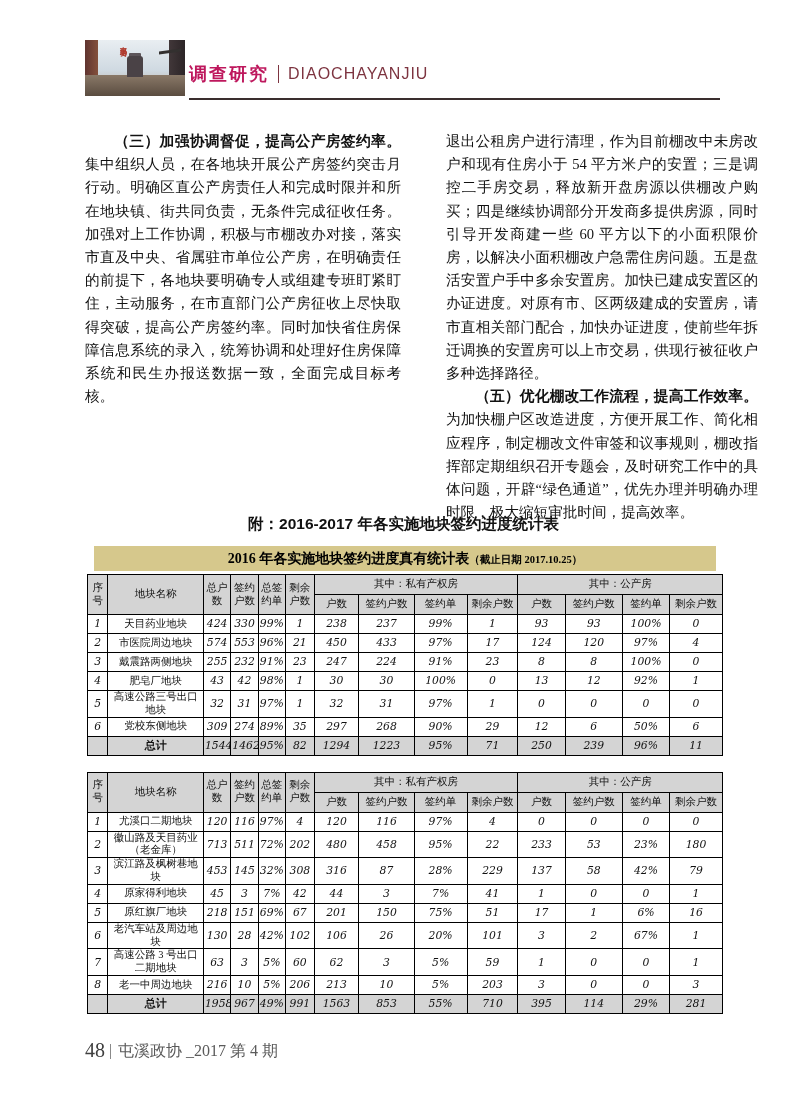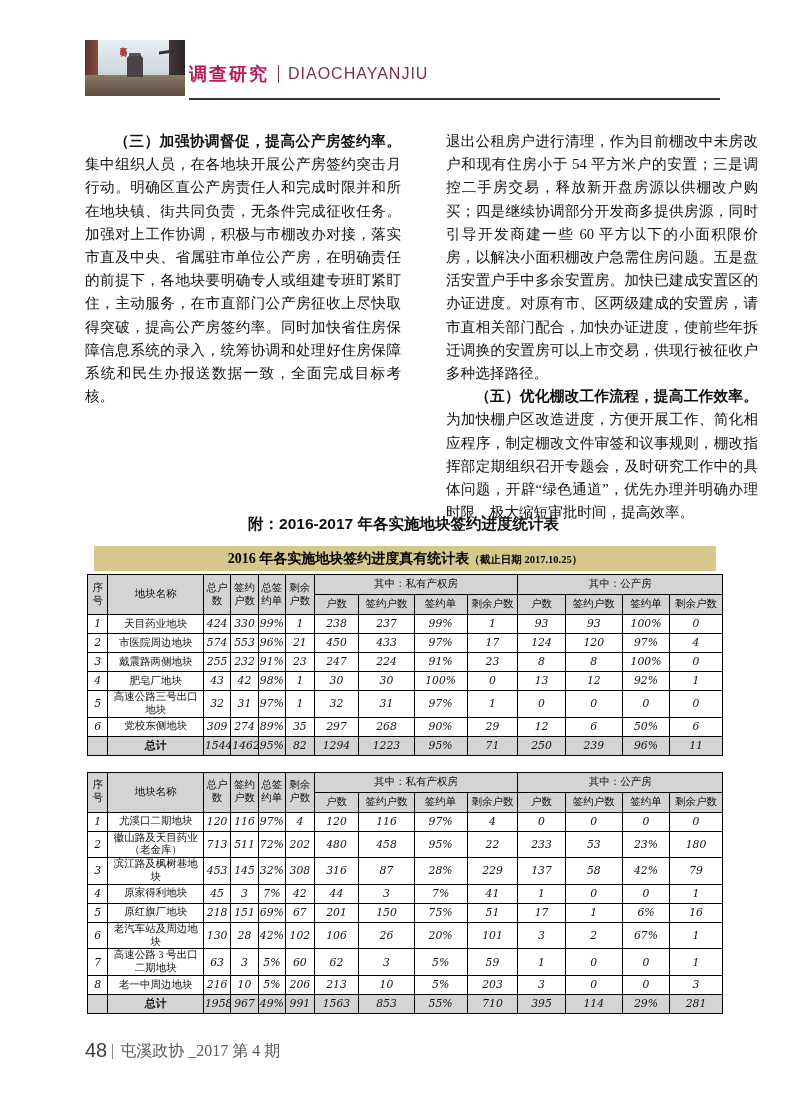--- a/index.html
+++ b/index.html
@@ -40,21 +40,21 @@
   table{width:100%;border-collapse:collapse;table-layout:fixed;margin-bottom:16px;}
   th,td{border:1px solid #000;text-align:center;vertical-align:middle;padding:0 1px;
     font-size:10.5px;line-height:1.22;overflow:hidden;}
   thead th{background:#d4d4d4;font-weight:normal;height:19px;}
   tbody td{height:18px;background:#fff;}
   td.num{font-style:italic;font-family:"DejaVu Serif",serif;font-size:10.8px;}
   tr.total td{background:#d4d4d4;}
   tr.total td.label{font-weight:bold;font-size:11px;}
   
   .footer{position:absolute;left:85px;top:1038px;display:flex;align-items:center;}
-  .footer .pn{font-family:Liberation Sans, sans-serif;font-size:20px;color:#3f3f3f;}
+  .footer .pn{font-family:Liberation Serif, serif;font-size:20px;color:#3f3f3f;}
   .footer .fsep{width:1px;height:15px;background:#8a8a8a;margin:2px 7px 0 5px;}
   .footer .ji{font-size:16px;color:#5a5a5a;padding-top:3px;}
 </style>
 </head>
 <body>
 
 <div class="header">
   <div class="photo">
     <div class="arch"></div>
     <div class="roofline"></div>

